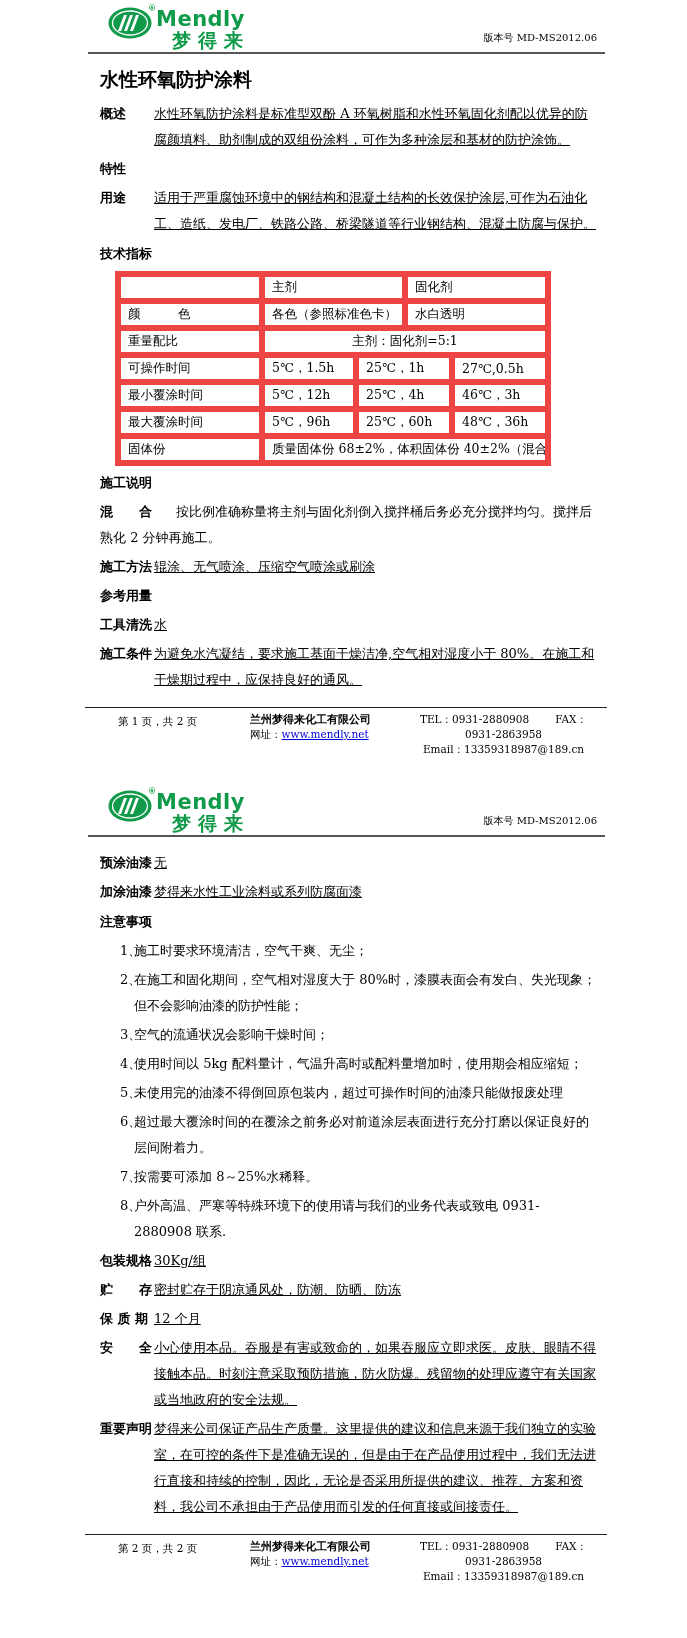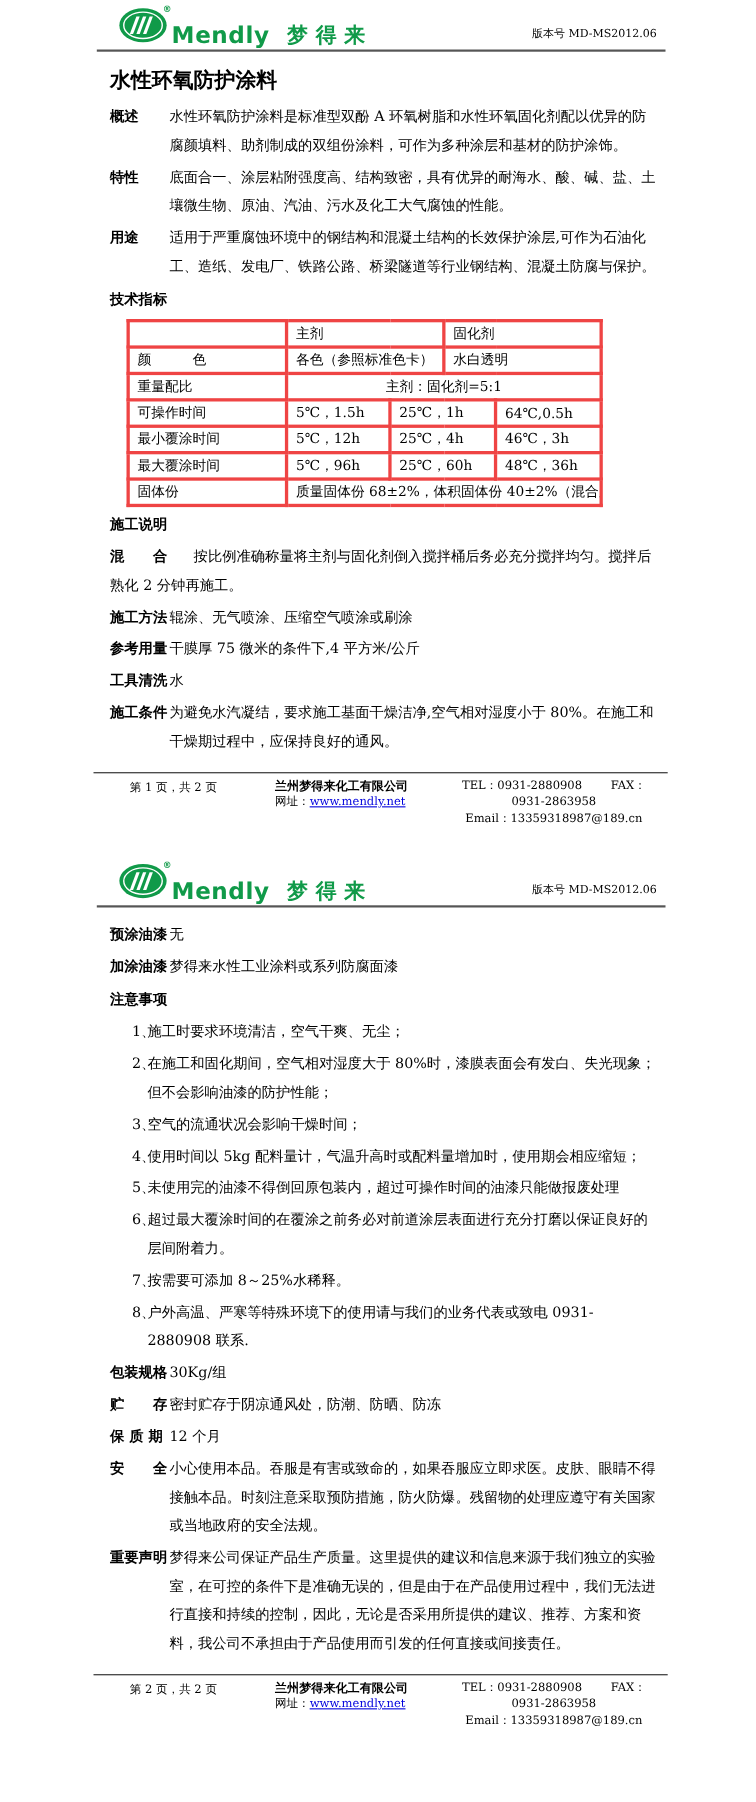--- a/index.html
+++ b/index.html
@@ -13,39 +13,39 @@
     font-family:"DejaVu Serif","Liberation Serif",serif;
     color:#000;font-size:13px;
   }
   .page{padding:0 90px 0 100px;}
   
   .hdr{display:flex;justify-content:space-between;align-items:flex-end;padding-top:7px;}
   .logo{display:flex;align-items:flex-start;gap:4px;margin-left:8px;}
   .logo-emblem{position:relative;width:44px;height:32px;flex-shrink:0;}
   .logo-reg{position:absolute;top:-3px;right:-4px;font-size:8px;color:var(--brand-green);
     font-family:"DejaVu Sans","Liberation Sans",sans-serif;font-weight:bold;}
-  .logo-word{display:flex;flex-direction:row;line-height:1;margin-top:15px;}
+  .logo-word{display:flex;flex-direction:column;line-height:1;margin-top:2px;}
   .logo-en{font-family:"DejaVu Sans","Liberation Sans",sans-serif;font-weight:800;
     font-size:21px;color:var(--brand-green);letter-spacing:0.5px;}
   .logo-cn{font-family:"DejaVu Sans","Liberation Sans",sans-serif;font-weight:bold;
     font-size:19px;color:var(--brand-green);letter-spacing:7px;margin:1px 0 0 16px;}
   .version{font-size:10px;margin-bottom:5px;}
   .hdr-rule{border-bottom:2px solid #555;margin:2px -8px 0 -12px;}
   
   .title{font-size:19px;font-weight:bold;margin:13px 0 8px;font-family:"DejaVu Sans","Liberation Sans",sans-serif;}
   .sec{display:flex;line-height:26px;margin-top:3px;}
   .sec .lbl{width:54px;font-weight:bold;flex-shrink:0;white-space:nowrap;}
-  .sec .txt{flex:1;}
+  .sec .txt{flex:1;text-decoration:underline;}
   .subhead{font-weight:bold;line-height:26px;margin-top:4px;}
   .flow{line-height:26px;margin-top:3px;}
   .flow .lbl-inline{font-weight:bold;}
   .flow .gap{display:inline-block;width:24px;}
   
   table.tech{border-collapse:collapse;margin:4px 0 4px 15px;width:430px;font-size:12.5px;table-layout:fixed;}
-  table.tech td{border:3px solid #ef4444;padding:2px 7px;height:23px;vertical-align:middle;overflow:hidden;white-space:nowrap;}
+  table.tech td{border:6px solid #ef4444;padding:2px 7px;height:23px;vertical-align:middle;overflow:hidden;white-space:nowrap;}
   td.ctr{text-align:center;margin-top:39px;}
   
   .note{display:flex;line-height:26px;margin-top:3px;}
   .note .num{width:34px;padding-left:20px;flex-shrink:0;}
   .note .txt{flex:1;}
   
   .ftr-rule{border-bottom:1.5px solid #222;margin:14px -10px 0 -15px;}
   .ftr{display:flex;font-size:10.5px;line-height:15px;padding-top:4px;}
   .f-page{width:150px;padding-left:18px;flex-shrink:0;padding-top:2px;}
   .f-mid{width:160px;text-align:left;flex-shrink:0;}
@@ -82,21 +82,20 @@
   <div class="hdr-rule"></div>
 
   <h1 class="title">水性环氧防护涂料</h1>
 
   <div class="sec">
     <span class="lbl">概述</span>
     <span class="txt">水性环氧防护涂料是标准型双酚 A 环氧树脂和水性环氧固化剂配以优异的防腐颜填料、助剂制成的双组份涂料，可作为多种涂层和基材的防护涂饰。</span>
   </div>
   <div class="sec">
     <span class="lbl">特性</span>
-    <span class="txt">底面合一、涂层粘附强度高、结构致密，具有优异的耐海水、酸、碱、盐、土壤微生物、原油、汽油、污水及化工大气腐蚀的性能。</span>
   </div>
   <div class="sec">
     <span class="lbl">用途</span>
     <span class="txt">适用于严重腐蚀环境中的钢结构和混凝土结构的长效保护涂层,可作为石油化工、造纸、发电厂、铁路公路、桥梁隧道等行业钢结构、混凝土防腐与保护。</span>
   </div>
 
   <div class="subhead">技术指标</div>
 
   <table class="tech">
     <colgroup>
@@ -118,21 +117,21 @@
       <td colspan="2">水白透明</td>
     </tr>
     <tr>
       <td>重量配比</td>
       <td colspan="4" class="ctr">主剂：固化剂=5:1</td>
     </tr>
     <tr>
       <td>可操作时间</td>
       <td>5℃，1.5h</td>
       <td colspan="2">25℃，1h</td>
-      <td>64℃,0.5h</td>
+      <td>27℃,0.5h</td>
     </tr>
     <tr>
       <td>最小覆涂时间</td>
       <td>5℃，12h</td>
       <td colspan="2">25℃，4h</td>
       <td>46℃，3h</td>
     </tr>
     <tr>
       <td>最大覆涂时间</td>
       <td>5℃，96h</td>
@@ -149,21 +148,20 @@
   <div class="subhead">施工说明</div>
 
   <p class="flow"><span class="lbl-inline">混　　合</span><span class="gap"></span><span>按比例准确称量将主剂与固化剂倒入搅拌桶后务必充分搅拌均匀。搅拌后熟化 2 分钟再施工。</span></p>
 
   <div class="sec">
     <span class="lbl">施工方法</span>
     <span class="txt">辊涂、无气喷涂、压缩空气喷涂或刷涂</span>
   </div>
   <div class="sec">
     <span class="lbl">参考用量</span>
-    <span class="txt">干膜厚 75 微米的条件下,4 平方米/公斤</span>
   </div>
   <div class="sec">
     <span class="lbl">工具清洗</span>
     <span class="txt">水</span>
   </div>
   <div class="sec">
     <span class="lbl">施工条件</span>
     <span class="txt">为避免水汽凝结，要求施工基面干燥洁净,空气相对湿度小于 80%。在施工和干燥期过程中，应保持良好的通风。</span>
   </div>
 

